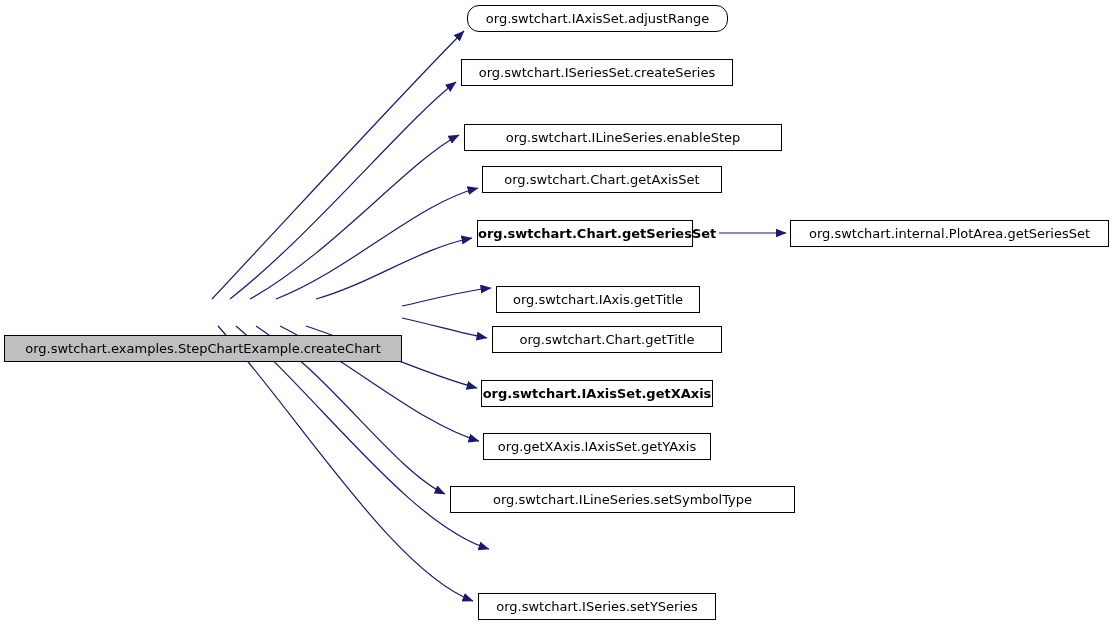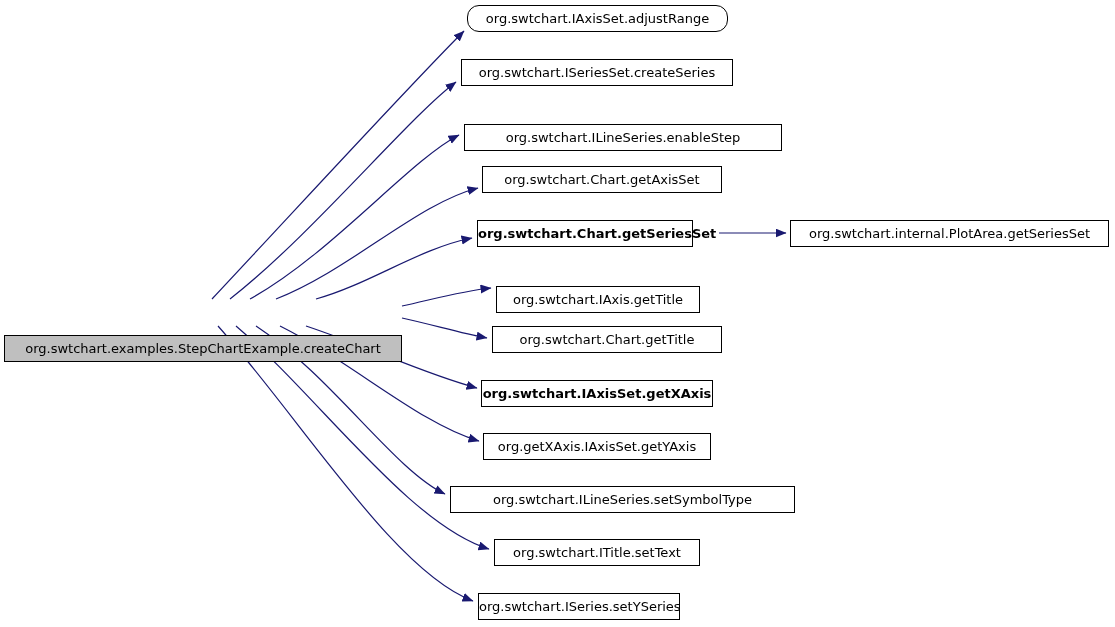--- a/index.html
+++ b/index.html
@@ -48,21 +48,21 @@
   .n2 {left:461px; top:59px;  width:272px;}
   .n3 {left:464px; top:124px; width:318px;}
   .n4 {left:482px; top:166px; width:240px;}
   .n5 {left:477px; top:220px; width:216px;font-weight:bold;}
   .n6 {left:496px; top:273px; width:204px;margin-top:13px;}
   .n7 {left:492px; top:326px; width:230px;}
   .n8 {left:481px; top:380px; width:232px;font-weight:bold;}
   .n9 {left:483px; top:433px; width:228px;}
   .n10{left:450px; top:486px; width:345px;}
   .n11{left:494px; top:539px; width:206px;}
-  .n12{left:478px; top:593px; width:202px;}
+  .n12{left:478px; top:593px; width:238px;}
   .n13{left:790px; top:220px; width:319px;}
 </style>
 </head>
 <body>
 
 <div id="canvas">
 
   <svg id="edges" viewBox="0 0 1115 627" xmlns="http://www.w3.org/2000/svg">
     <defs>
       <marker id="ah" markerUnits="userSpaceOnUse" markerWidth="13" markerHeight="11" refX="10.5" refY="4.5" orient="auto">
@@ -88,17 +88,16 @@
   <a class="node n1">org.swtchart.IAxisSet.adjustRange</a>
   <a class="node n2">org.swtchart.ISeriesSet.createSeries</a>
   <a class="node n3">org.swtchart.ILineSeries.enableStep</a>
   <a class="node n4">org.swtchart.Chart.getAxisSet</a>
   <a class="node n5">org.swtchart.Chart.getSeriesSet</a>
   <a class="node n6">org.swtchart.IAxis.getTitle</a>
   <a class="node n7">org.swtchart.Chart.getTitle</a>
   <a class="node n8">org.swtchart.IAxisSet.getXAxis</a>
   <a class="node n9">org.getXAxis.IAxisSet.getYAxis</a>
   <a class="node n10">org.swtchart.ILineSeries.setSymbolType</a>
-  <a class="node n11">org.swtchart.ITitle.setText</a>
   <a class="node n12">org.swtchart.ISeries.setYSeries</a>
   <a class="node n13">org.swtchart.internal.PlotArea.getSeriesSet</a>
 
 </div>
 
 </body></html>

